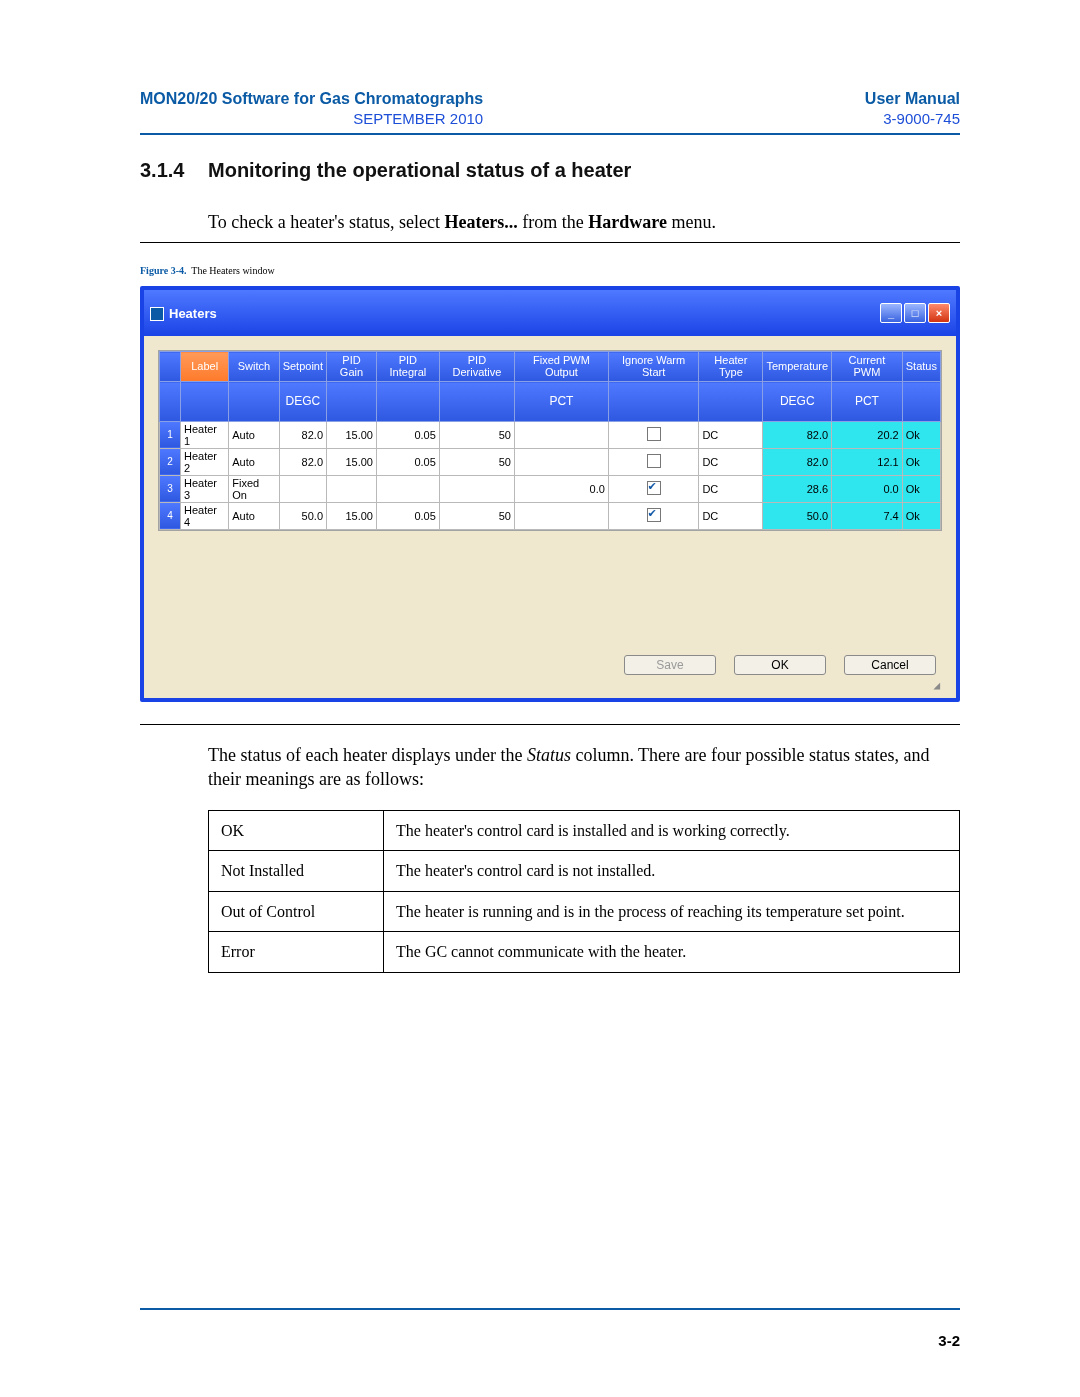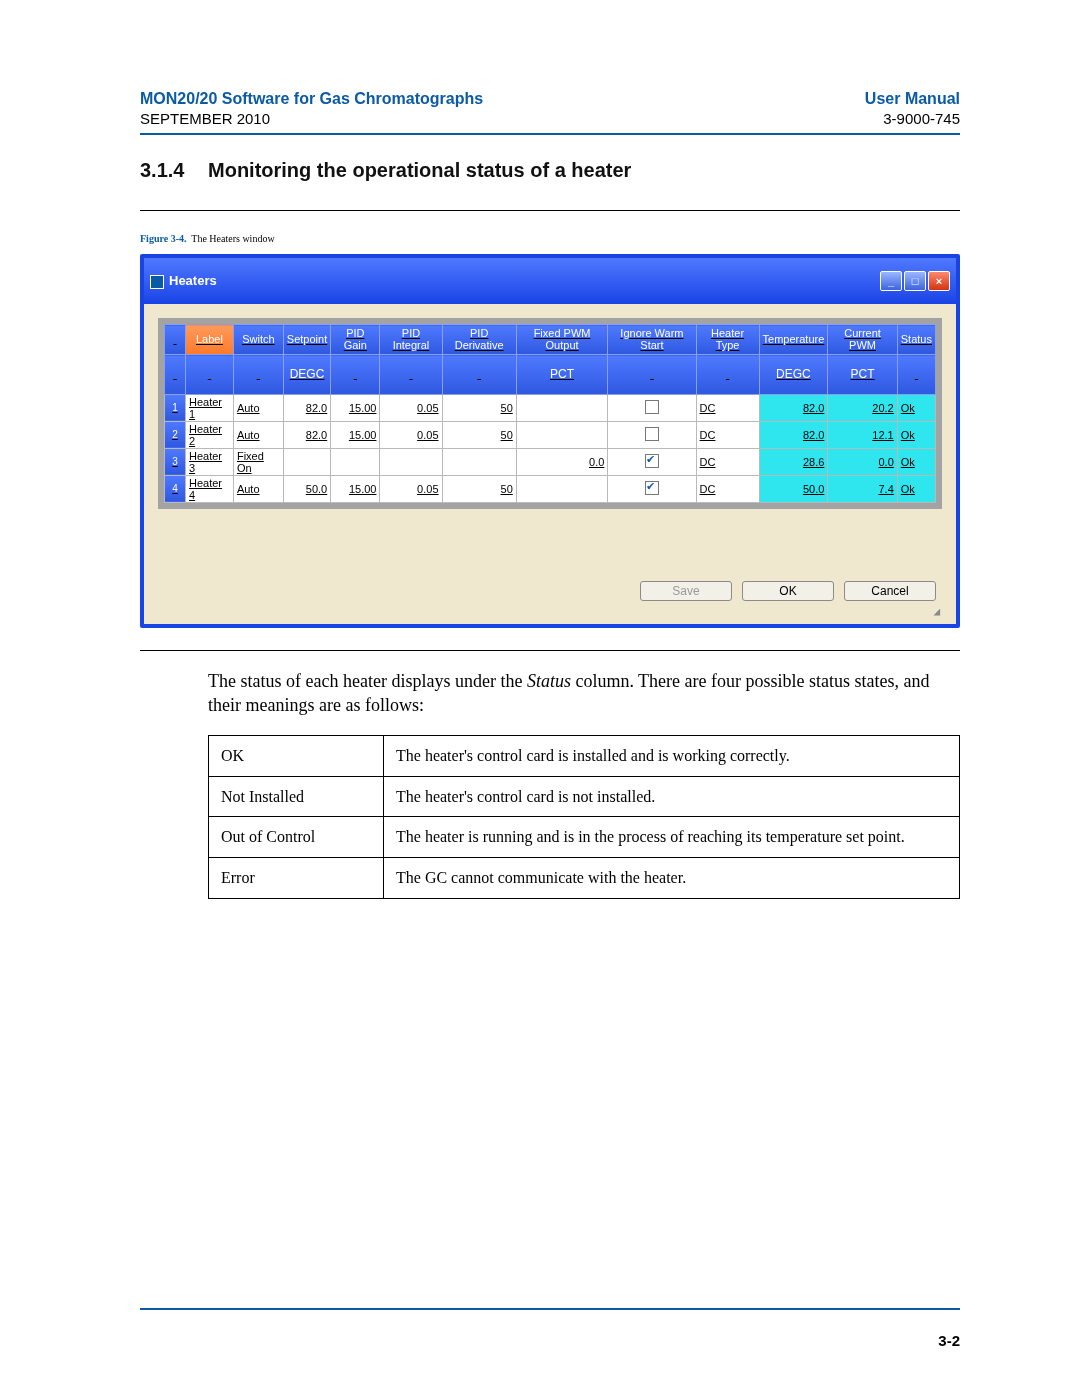--- a/index.html
+++ b/index.html
@@ -1,21 +1,21 @@
 <!DOCTYPE html>
 <html><head>
 <meta charset="utf-8">
 <style>
   html,body{margin:0;padding:0;background:#fff;font-family:"Times New Roman",serif;color:#000;}
   .page{width:1080px;height:1397px;margin:0 auto;position:relative;box-sizing:border-box;padding:90px 120px 60px 140px;}
   .hdr{display:flex;justify-content:space-between;font-family:Arial,Helvetica,sans-serif;font-size:16px;}
   .hdr .left .t1{color:#0a5aa5;font-weight:bold;}
   .hdr .right{text-align:right;}
   .hdr .right .t1{color:#0a5aa5;font-weight:bold;}
-  .hdr .sub{color:#000000;font-size:15px;margin-top:2px;}
+  .hdr .sub{color:#1d4ed8;font-size:15px;margin-top:2px;text-align:right;}
   hr.top{border:none;border-top:2px solid #0a5aa5;margin:6px 0 24px 0;}
   h2.sect{font-family:Arial,Helvetica,sans-serif;font-weight:bold;font-size:20px;color:#111;margin:0 0 28px 0;}
   h2.sect .num{display:inline-block;width:68px;}
   p.body{font-family:Georgia,"Times New Roman",serif;font-size:18px;margin:0 0 0 68px;line-height:1.35;}
   .figcap{font-family:Georgia,serif;font-size:10px;margin:22px 0 10px 0;}
   .figcap .lbl{color:#0a5aa5;font-weight:bold;}
   hr.thin{border:none;border-top:1px solid #000;margin:8px 0 10px 0;}
   .win{border:4px solid #1a43e6;background:#fff;border-radius:2px;}
   .titlebar{background:linear-gradient(#4f79ff,#1a43e6);color:#fff;font-family:Tahoma,Arial,sans-serif;font-weight:bold;font-size:13px;padding:13px 6px;display:flex;align-items:center;justify-content:space-between;}
   .titlebar .icons{display:flex;gap:2px;}
@@ -26,24 +26,24 @@
   table.grid th{background:linear-gradient(#4f79ff,#2e58e0);color:#fff;font-weight:normal;border:1px solid #8aa0e6;padding:3px 3px;text-align:center;line-height:1.05;vertical-align:middle;}
   table.grid th.sel{background:linear-gradient(#ff9a5a,#ff7a2a);}
   table.grid th.unit{color:#fff;font-size:12px;padding:13px 3px;}
   table.grid td{border:1px solid #b9b9b9;background:#fff;padding:1px 3px;height:14px;}
   table.grid td.rh{background:linear-gradient(#4f79ff,#2e58e0);color:#fff;text-align:center;width:14px;font-size:10px;}
   table.grid td.right{text-align:right;}
   table.grid td.cyan{background:#2fe6ef;text-align:right;}
   table.grid td.cyans{background:#2fe6ef;text-align:left;}
   .cbx{width:12px;height:12px;border:1px solid #777;display:inline-block;background:#fff;position:relative;}
   .cbx.checked::after{content:"✔";position:absolute;left:0;top:-2px;font-size:11px;color:#155aa8;}
-  .btnrow{display:flex;justify-content:flex-end;gap:10px;margin-top:68px;padding:4px 6px 4px 0;}
+  .btnrow{display:flex;justify-content:flex-end;gap:18px;margin-top:120px;padding:4px 6px 4px 0;}
   .wbtn{font-family:Tahoma,Arial,sans-serif;font-size:12px;background:#f3f0e8;border:1px solid #8a8a8a;border-radius:3px;padding:2px 16px;color:#000;text-align:center;min-width:58px;}
   .wbtn.disabled{color:#9a9a9a;}
-  .gridwrap{border:6px solid #a3a3a3;background:#fff;min-height:150px;text-decoration:underline;}
+  .gridwrap{border:1px solid #a3a3a3;background:#fff;min-height:150px;}
   .resize{text-align:right;padding-right:2px;font-size:11px;color:#8a8a8a;font-family:monospace;}
   table.status{border-collapse:collapse;font-family:Georgia,serif;font-size:16px;margin:18px 0 0 68px;width:calc(100% - 68px);}
   table.status td{border:1px solid #000;padding:9px 12px;vertical-align:top;line-height:1.35;}
   table.status td.k{width:150px;}
   .foot{position:absolute;bottom:48px;right:120px;font-family:Arial,Helvetica,sans-serif;font-weight:bold;font-size:15px;}
   hr.foot{position:absolute;left:140px;right:120px;bottom:80px;border:none;border-top:2px solid #0a5aa5;}
 </style>
 </head>
 <body>
 <div class="page">
@@ -56,20 +56,23 @@
       <div class="t1">User Manual</div>
       <div class="sub">3-9000-745</div>
     </div>
   </div>
   <hr class="top">
 
   <h2 class="sect">
     <span class="num">3.1.4</span><span>Monitoring the operational status of a heater</span>
   </h2>
 
+  <p class="body">
+    <span>To check a heater's status, select</span> <b>Heaters...</b> <span>from the</span> <b>Hardware</b> <span>menu.</span>
+  </p>
   <hr class="thin">
 
   <div class="figcap">
     <span class="lbl">Figure 3-4.</span>&nbsp; <span>The Heaters window</span>
   </div>
 
   <div class="win">
     <div class="titlebar">
       <span><span style="display:inline-block;width:12px;height:12px;background:#0a5aa5;border:1px solid #fff;margin-right:5px;vertical-align:middle;"></span><span>Heaters</span></span>
       <span class="icons">

